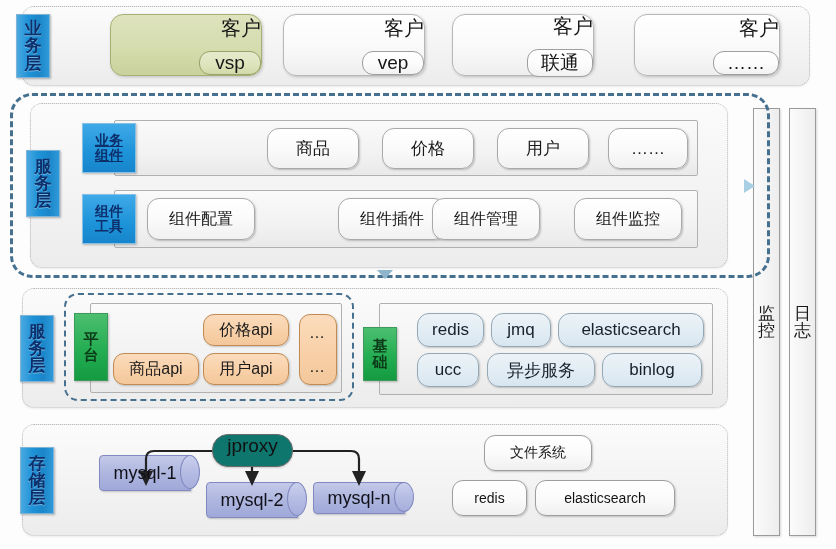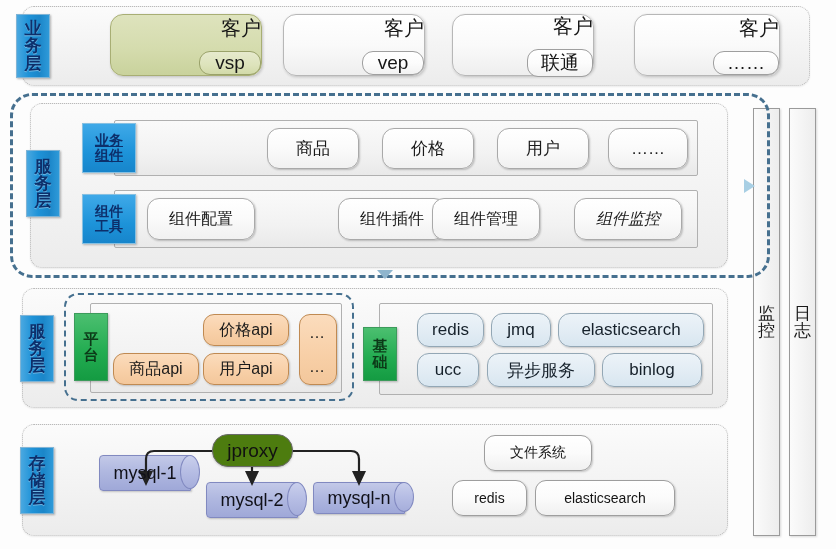--- a/index.html
+++ b/index.html
@@ -197,24 +197,24 @@
     background: linear-gradient(to bottom,#ffffff 0%,#fbfbfb 50%,#f0f0f0 100%);
     color: #141414;
     font-size: 14px;
     box-shadow: 1px 1px 2px rgba(0,0,0,.2);
     white-space: nowrap;
   }
 
   
   .jproxy {
     position: absolute;
-    display:flex; align-items:center; justify-content:center;
+    display:flex; align-items:flex-start; justify-content:center;
     border-radius: 16px;
     border: 1px solid #6a6a6a;
-    background: #4d7c0f;
+    background: #0f766e;
     font-size: 19px;
     color: #111;
     z-index: 3;
     box-shadow: 0 1px 2px rgba(0,0,0,.18);
   }
 
   
   .cyl {
     position: absolute;
     display:flex; align-items:center; justify-content:center;
@@ -347,21 +347,21 @@
 
   <div class="node" style="left:147px; top:198px; width:108px; height:42px; font-size:16px;">
     <span>组件配置</span>
   </div>
   <div class="node" style="left:290px; top:198px; width:108px; height:42px; font-size:16px;margin-left:48px;">
     <span>组件插件</span>
   </div>
   <div class="node" style="left:432px; top:198px; width:108px; height:42px; font-size:16px;">
     <span>组件管理</span>
   </div>
-  <div class="node" style="left:574px; top:198px; width:108px; height:42px; font-size:16px;font-style:italic;">
+  <div class="node" style="left:574px; top:198px; width:108px; height:42px; font-size:16px;">
     <span>组件监控</span>
   </div>
 
   <div class="tri-right" style="left:744px; top:179px;"></div>
   <div class="tri-down" style="left:377px; top:270px;"></div>
 
   <div class="band" style="left:22px; top:288px; width:706px; height:120px;"></div>
 
   <div class="layer-label" style="left:20px; top:315px; height:67px;">
     <span>服</span>

